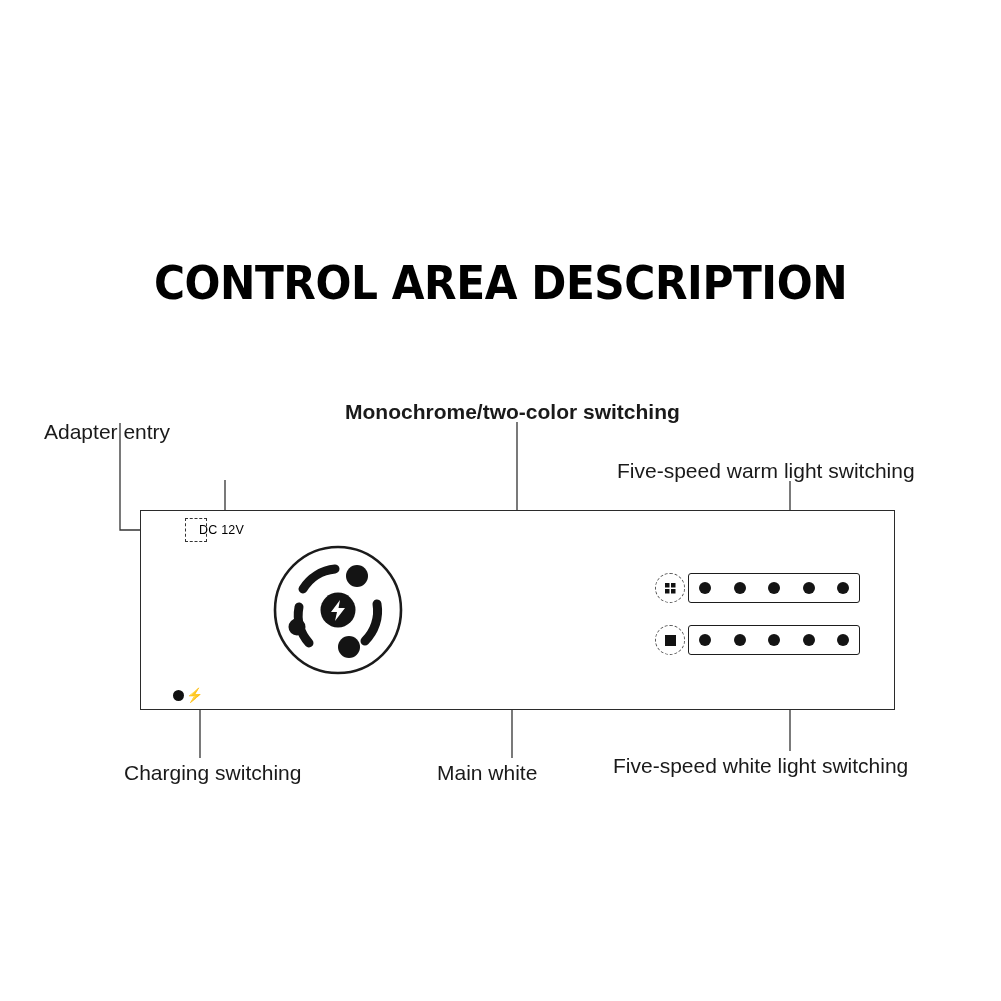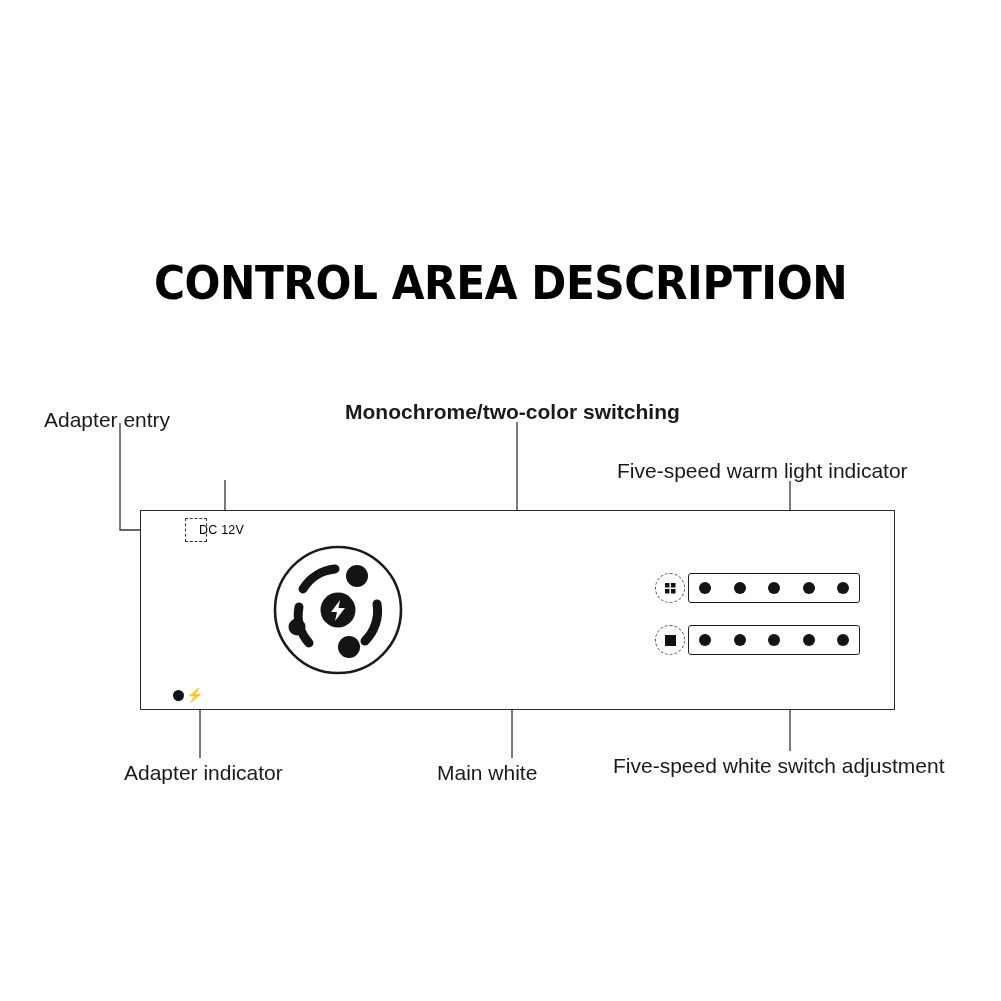--- a/index.html
+++ b/index.html
@@ -39,21 +39,21 @@
     white-space: nowrap;
   }
   
   .lbl {
     position: absolute;
     font-size: 21px;
     color: #1a1a1a;
     white-space: nowrap;
     font-family: "Liberation Sans", sans-serif;
   }
-  #lbl-adapter      { left: 44px;  top: 390px; }
+  #lbl-adapter      { left: 44px;  top: 402px; }
   #lbl-wireless     { left: 148px; top: 440px; }
   #lbl-mono         { left: 345px; top: 382px; font-weight: bold; }
   #lbl-warm         { left: 617px; top: 441px; }
   #lbl-charging     { left: 124px; top: 743px; }
   #lbl-main         { left: 437px; top: 743px; }
   #lbl-white        { left: 613px; top: 736px; }
 
   
   #leaders {
     position: absolute;
@@ -236,18 +236,18 @@
   <div class="strip" id="strip-white">
     <span class="led"></span>
     <span class="led"></span>
     <span class="led"></span>
     <span class="led"></span>
     <span class="led"></span>
   </div>
 
   <div class="lbl" id="lbl-adapter">Adapter entry</div>
   <div class="lbl" id="lbl-mono">Monochrome/two-color switching</div>
-  <div class="lbl" id="lbl-warm">Five-speed warm light indicator</div>
-  <div class="lbl" id="lbl-charging">Adapter indicator</div>
+  <div class="lbl" id="lbl-warm">Five-speed warm light switching</div>
+  <div class="lbl" id="lbl-charging">Charging switching</div>
   <div class="lbl" id="lbl-main">Main white</div>
-  <div class="lbl" id="lbl-white">Five-speed white switch adjustment</div>
+  <div class="lbl" id="lbl-white">Five-speed white light switching</div>
 
 </div>
 
 </body></html>

